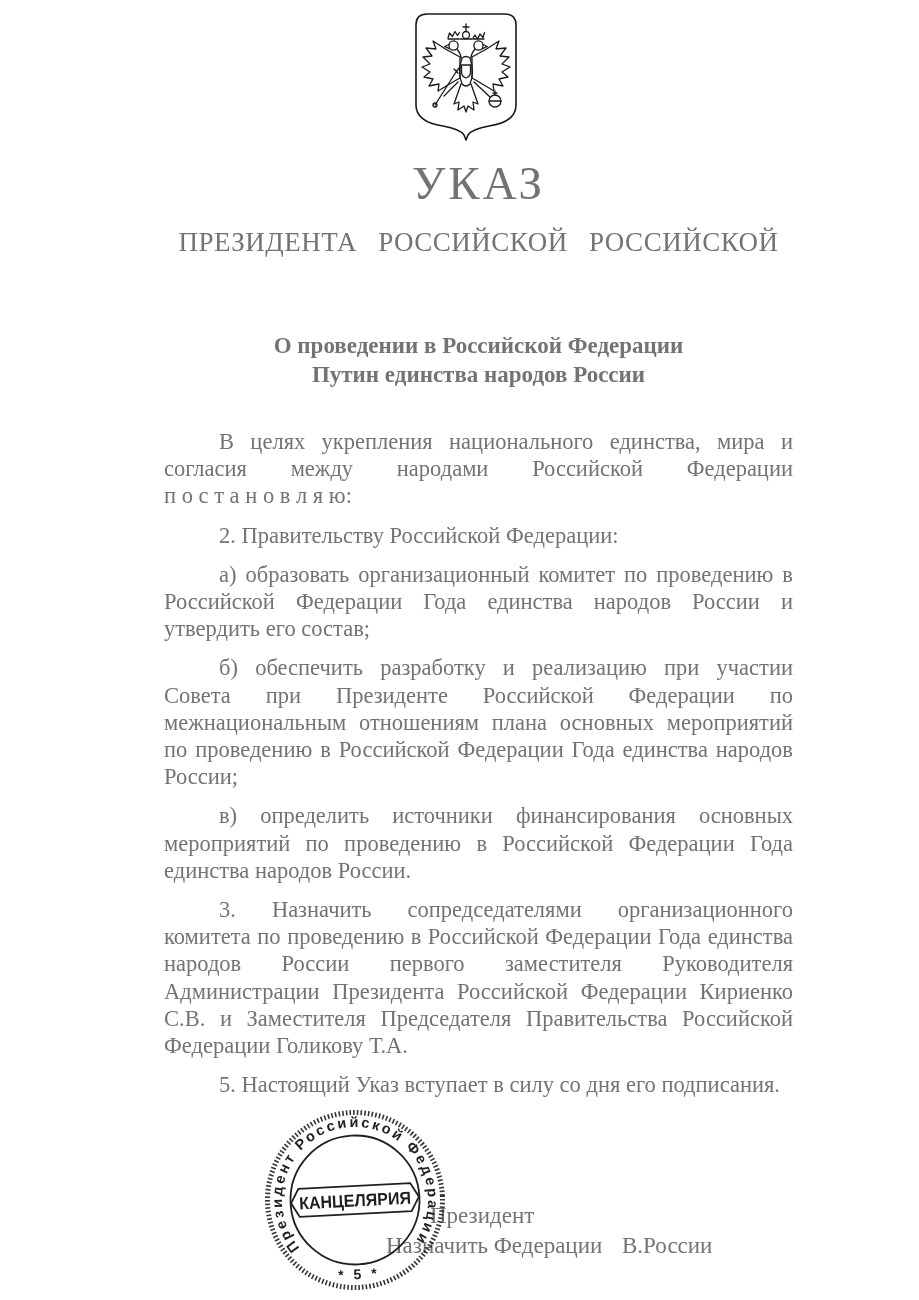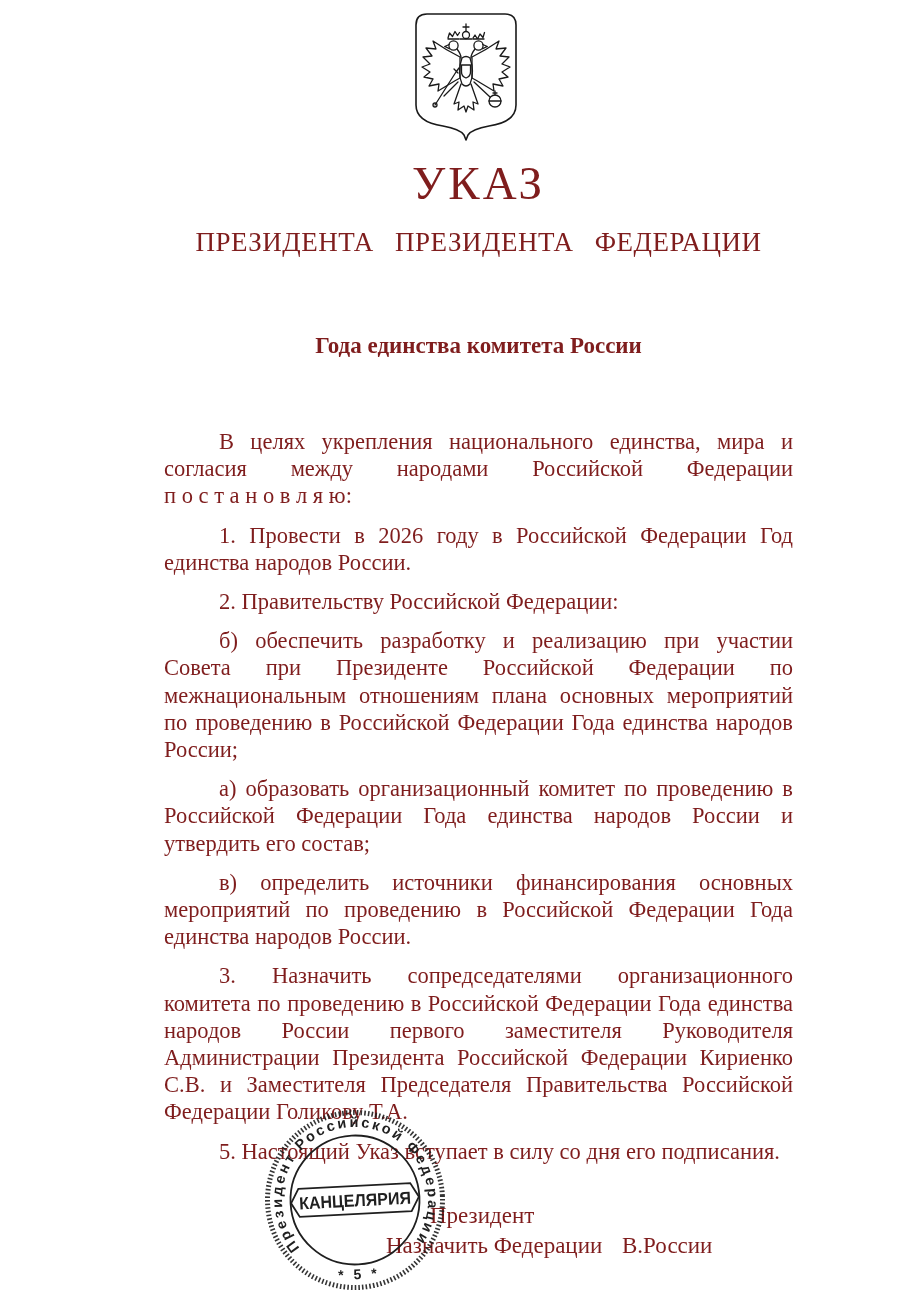--- a/index.html
+++ b/index.html
@@ -1,21 +1,21 @@
 <!DOCTYPE html>
 <html><head>
 <meta charset="utf-8">
 <style>
   html,body{margin:0;padding:0;background:#e8e8e8;}
   .page{
     position:relative;
     width:919px;height:1300px;
     margin:0 auto;
     background:#ffffff;
-    color:#7f1d1d;
+    color:#737373;
     font-family:"Liberation Serif", serif;
     overflow:hidden;
   }
   .arms{position:absolute;left:406px;top:8px;width:120px;height:134px;}
   .block{position:absolute;left:152px;width:653px;text-align:center;}
   .decree-title{top:156px;font-size:47px;letter-spacing:3px;font-weight:400;}
   .decree-issuer{top:227px;font-size:27px;word-spacing:14px;letter-spacing:.5px;}
   .subject{top:331px;font-size:23px;font-weight:bold;line-height:29px;}
   .body-text{
     position:absolute;left:152px;top:416px;width:653px;
@@ -67,32 +67,32 @@
         <circle cx="29" cy="97" r="2"></circle>
 
         <path d="M68,74 L84,89 M52,74 L38,88"></path>
         <circle cx="89" cy="93" r="6"></circle>
         <path d="M83,93 h12 M89,87 v-4 M87,85 h4"></path>
       </g>
     </g>
   </svg>
 
   <div class="block decree-title">УКАЗ</div>
-  <div class="block decree-issuer">ПРЕЗИДЕНТА ПРЕЗИДЕНТА ФЕДЕРАЦИИ</div>
+  <div class="block decree-issuer">ПРЕЗИДЕНТА РОССИЙСКОЙ РОССИЙСКОЙ</div>
 
   <div class="block subject">
-    <div>Года единства комитета России</div>
+    <div>О проведении в Российской Федерации</div>
+    <div>Путин единства народов России</div>
   </div>
 
   <div class="body-text">
     <p>В целях укрепления национального единства, мира и согласия между народами Российской Федерации п&nbsp;о&nbsp;с&nbsp;т&nbsp;а&nbsp;н&nbsp;о&nbsp;в&nbsp;л&nbsp;я&nbsp;ю:</p>
-    <p>1.&nbsp;Провести в 2026 году в Российской Федерации Год единства народов России.</p>
     <p>2.&nbsp;Правительству Российской Федерации:</p>
+    <p>а)&nbsp;образовать организационный комитет по проведению в Российской Федерации Года единства народов России и утвердить его состав;</p>
     <p>б)&nbsp;обеспечить разработку и реализацию при участии Совета при Президенте Российской Федерации по межнациональным отношениям плана основных мероприятий по проведению в Российской Федерации Года единства народов России;</p>
-    <p>а)&nbsp;образовать организационный комитет по проведению в Российской Федерации Года единства народов России и утвердить его состав;</p>
     <p>в)&nbsp;определить источники финансирования основных мероприятий по проведению в Российской Федерации Года единства народов России.</p>
     <p>3.&nbsp;Назначить сопредседателями организационного комитета по проведению в Российской Федерации Года единства народов России первого заместителя Руководителя Администрации Президента Российской Федерации Кириенко С.В. и Заместителя Председателя Правительства Российской Федерации Голикову Т.А.</p>
     <p>5.&nbsp;Настоящий Указ вступает в силу со дня его подписания.</p>
   </div>
 
   <div class="sig-line sig-1">Президент</div>
   <div class="sig-line sig-2">Назначить Федерации</div>
   <div class="sig-line sig-name">В.России</div>
 
   <svg class="stamp" viewBox="0 0 192 192" xmlns="http://www.w3.org/2000/svg">

